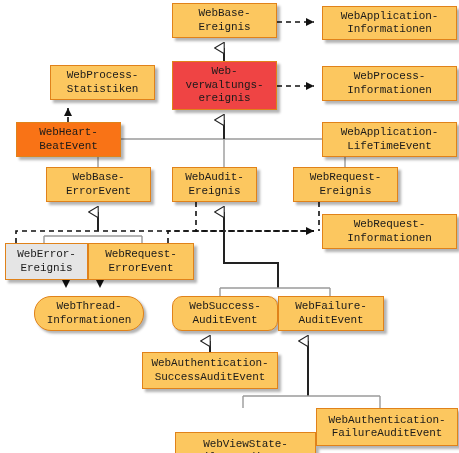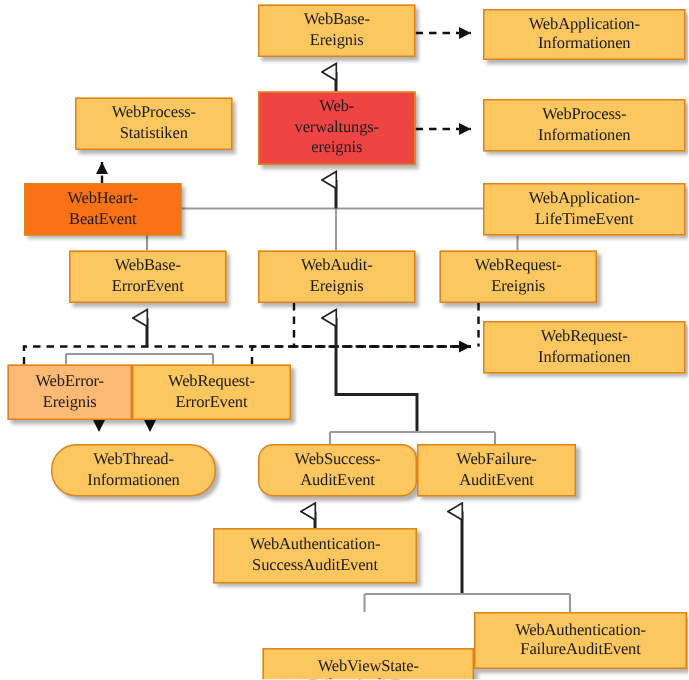--- a/index.html
+++ b/index.html
@@ -5,21 +5,21 @@
   html, body {
     margin: 0;
     padding: 0;
     background: #ffffff;
   }
   #diagram-root {
     position: relative;
     width: 459px;
     height: 453px;
     background: #ffffff;
-    font-family: Liberation Serif, serif;
+    font-family: Liberation Mono, monospace;
     overflow: hidden;
   }
   #edge-layer {
     position: absolute;
     left: 0; top: 0;
     width: 459px;
     height: 453px;
     pointer-events: none;
   }
   .uml-box {
@@ -138,27 +138,27 @@
 verwaltungs-
 ereignis</div>
   <div class="uml-box" style="left: 322px; top: 66px; width: 135px; height: 35px; background: rgb(252, 199, 95); border-color: rgb(224, 130, 26); color: rgb(26, 26, 26);">WebProcess-
 Informationen</div>
   <div class="uml-box" style="left: 16px; top: 122px; width: 105px; height: 35px; background: #f97316; border-color: rgb(224, 130, 26); color: rgb(26, 26, 26);">WebHeart-
 BeatEvent</div>
   <div class="uml-box" style="left: 322px; top: 122px; width: 135px; height: 35px; background: rgb(252, 199, 95); border-color: rgb(224, 130, 26); color: rgb(26, 26, 26);">WebApplication-
 LifeTimeEvent</div>
   <div class="uml-box" style="left: 46px; top: 167px; width: 105px; height: 35px; background: rgb(252, 199, 95); border-color: rgb(224, 130, 26); color: rgb(26, 26, 26);">WebBase-
 ErrorEvent</div>
-  <div class="uml-box" style="left: 172px; top: 167px; width: 105px; height: 35px; background: rgb(252, 199, 95); border-color: rgb(224, 130, 26); color: rgb(26, 26, 26);">WebAudit-
+  <div class="uml-box" style="left: 172px; top: 167px; width: 85px; height: 35px; background: rgb(252, 199, 95); border-color: rgb(224, 130, 26); color: rgb(26, 26, 26);">WebAudit-
 Ereignis</div>
   <div class="uml-box" style="left: 293px; top: 167px; width: 105px; height: 35px; background: rgb(252, 199, 95); border-color: rgb(224, 130, 26); color: rgb(26, 26, 26);">WebRequest-
 Ereignis</div>
   <div class="uml-box" style="left: 322px; top: 214px; width: 135px; height: 35px; background: rgb(252, 199, 95); border-color: rgb(224, 130, 26); color: rgb(26, 26, 26);">WebRequest-
 Informationen</div>
-  <div class="uml-box" style="left: 5px; top: 243px; width: 83px; height: 37px; background: #fdba74; border-color: rgb(224, 130, 26); color: rgb(26, 26, 26);">WebError-
+  <div class="uml-box" style="left: 5px; top: 243px; width: 83px; height: 37px; background: #e5e5e5; border-color: rgb(224, 130, 26); color: rgb(26, 26, 26);">WebError-
 Ereignis</div>
   <div class="uml-box" style="left: 88px; top: 243px; width: 106px; height: 37px; background: rgb(252, 199, 95); border-color: rgb(224, 130, 26); color: rgb(26, 26, 26);">WebRequest-
 ErrorEvent</div>
   <div class="uml-box" style="left: 34px; top: 296px; width: 110px; height: 35px; background: rgb(252, 199, 95); border-color: rgb(224, 130, 26); color: rgb(26, 26, 26); border-radius: 17px;">WebThread-
 Informationen</div>
   <div class="uml-box" style="left: 172px; top: 296px; width: 106px; height: 35px; background: rgb(252, 199, 95); border-color: rgb(224, 130, 26); color: rgb(26, 26, 26); border-radius: 10px;">WebSuccess-
 AuditEvent</div>
   <div class="uml-box" style="left: 278px; top: 296px; width: 106px; height: 35px; background: rgb(252, 199, 95); border-color: rgb(224, 130, 26); color: rgb(26, 26, 26);">WebFailure-
 AuditEvent</div>
   <div class="uml-box" style="left: 142px; top: 352px; width: 136px; height: 37px; background: rgb(252, 199, 95); border-color: rgb(224, 130, 26); color: rgb(26, 26, 26);">WebAuthentication-

